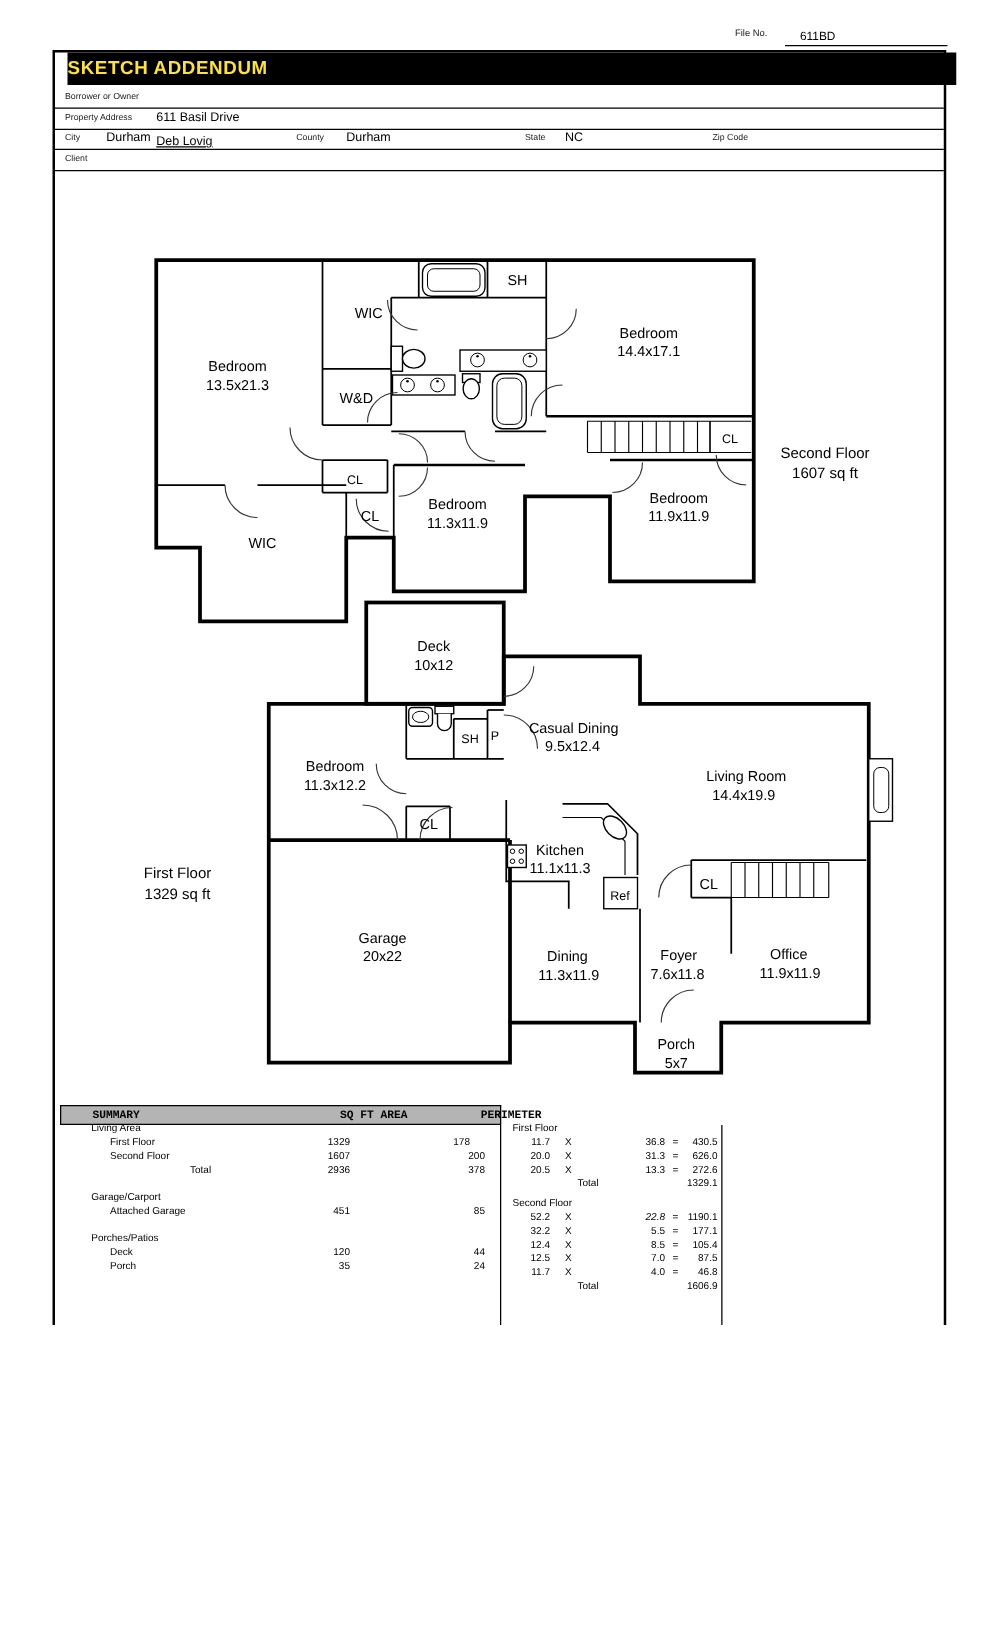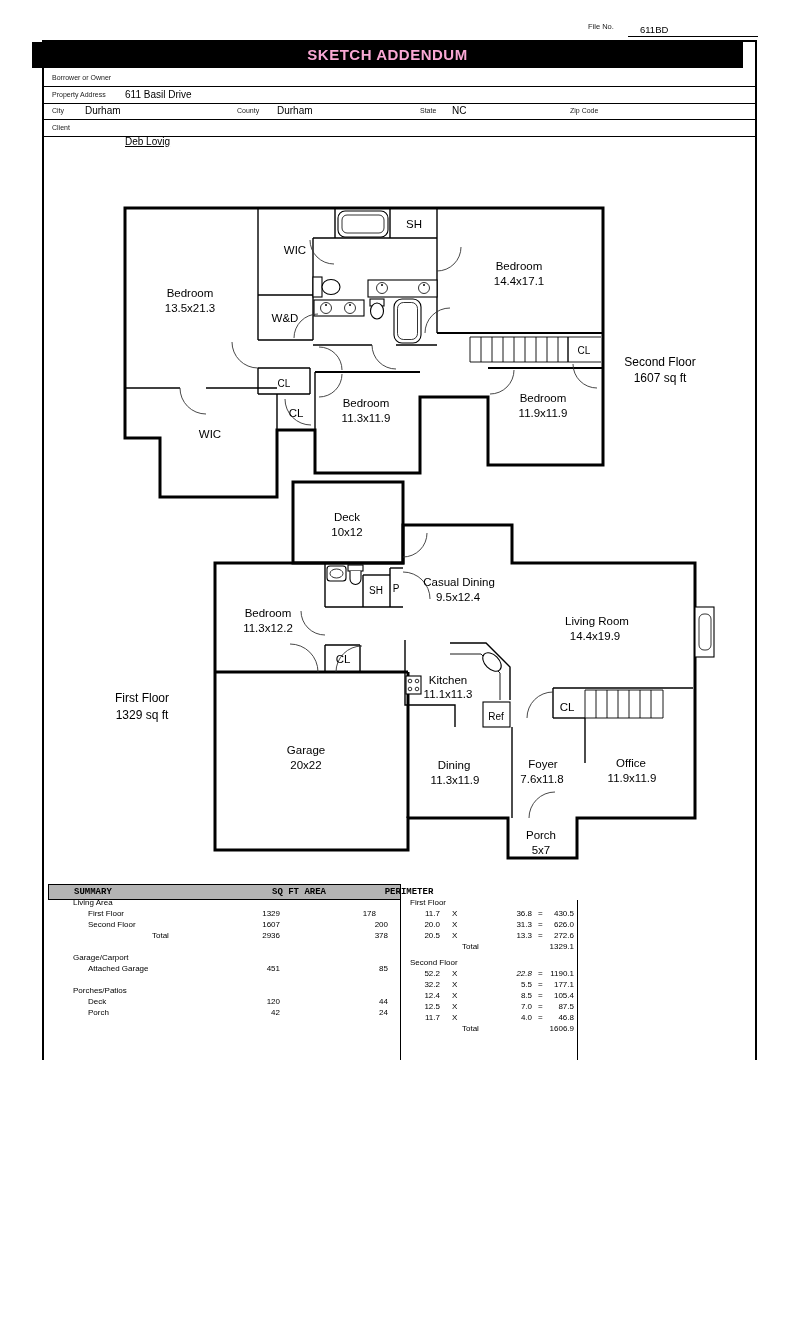--- a/index.html
+++ b/index.html
@@ -12,22 +12,22 @@
   .t { position:absolute; white-space:nowrap; }
   .lab { font-size:7px; color:#1a1a1a; }
   .val { font-size:10px; color:#000; }
   .hline { position:absolute; background:#000; height:1px; }
   .vline { position:absolute; background:#000; width:1px; }
   #border-frame {
     position:absolute; left:42px; top:40px; width:715px; height:1233px;
     border:2px solid #000;
   }
   #title-bar {
-    position:absolute; left:32px; top:42px; width:711px; height:26px;
-    background:#000; color:#f9a8d4; text-align:center;
+    position:absolute; left:54px; top:42px; width:711px; height:26px;
+    background:#000; color:#fde047; text-align:left;
     font-size:15px; font-weight:bold; line-height:26px; letter-spacing:.5px;
   }
   .graybar {
     position:absolute; height:16px; background:#b4b4b4;
     border:1px solid #000;
     font-family:Liberation Mono, monospace;
   }
   .graybar span { font-weight:bold; font-size:9px; line-height:14px; }
   .cell { position:absolute; font-size:8px; line-height:10px; }
   .num { text-align:right; }
@@ -72,21 +72,21 @@
     <div class="hline" style="left:44px;top:103px;width:711px;"></div>
     <span class="t lab" style="left:52px;top:107px;">City</span>
     <span class="t val" style="left:85px;top:105px;">Durham</span>
     <span class="t lab" style="left:237px;top:107px;">County</span>
     <span class="t val" style="left:277px;top:105px;">Durham</span>
     <span class="t lab" style="left:420px;top:107px;">State</span>
     <span class="t val" style="left:452px;top:105px;">NC</span>
     <span class="t lab" style="left:570px;top:107px;">Zip Code</span>
     <div class="hline" style="left:44px;top:119px;width:711px;"></div>
     <span class="t lab" style="left:52px;top:124px;">Client</span>
-    <span class="t val" style="left:125px;top:136px;text-decoration:underline;">Deb Lovig</span>
+    <span class="t val" style="left:125px;top:108px;text-decoration:underline;">Deb Lovig</span>
     <div class="hline" style="left:44px;top:136px;width:711px;"></div>
   </div>
 
   <svg width="800" height="1317" viewBox="0 0 800 1317" style="position:absolute;left:0;top:0;">
 
     <g>
       <path class="w3" d="M125,208 H603 V465 H488 V397 H420 V473 H315 V430 H277 V497 H160 V438 H125 Z"></path>
 
       <line class="w15" x1="258" y1="208" x2="258" y2="295"></line>
       <line class="w15" x1="258" y1="295" x2="313" y2="295"></line>
@@ -309,21 +309,21 @@
       <span class="cell num" style="left:300px;top:964px;width:88px;">85</span>
     </div>
     <span class="cell" style="left:73px;top:986px;">Porches/Patios</span>
     <div>
       <span class="cell" style="left:88px;top:997px;">Deck</span>
       <span class="cell num" style="left:180px;top:997px;width:100px;">120</span>
       <span class="cell num" style="left:300px;top:997px;width:88px;">44</span>
     </div>
     <div>
       <span class="cell" style="left:88px;top:1008px;">Porch</span>
-      <span class="cell num" style="left:180px;top:1008px;width:100px;">42</span>
+      <span class="cell num" style="left:180px;top:1008px;width:100px;">35</span>
       <span class="cell num" style="left:300px;top:1008px;width:88px;">24</span>
     </div>
   </div>
 
   <div>
     <span class="cell" style="left:410px;top:898px;">First Floor</span>
 
     <div>
       <span class="cell num" style="left:398px;top:909px;width:42px;">11.7</span>
       <span class="cell" style="left:452px;top:909px;">X</span>

